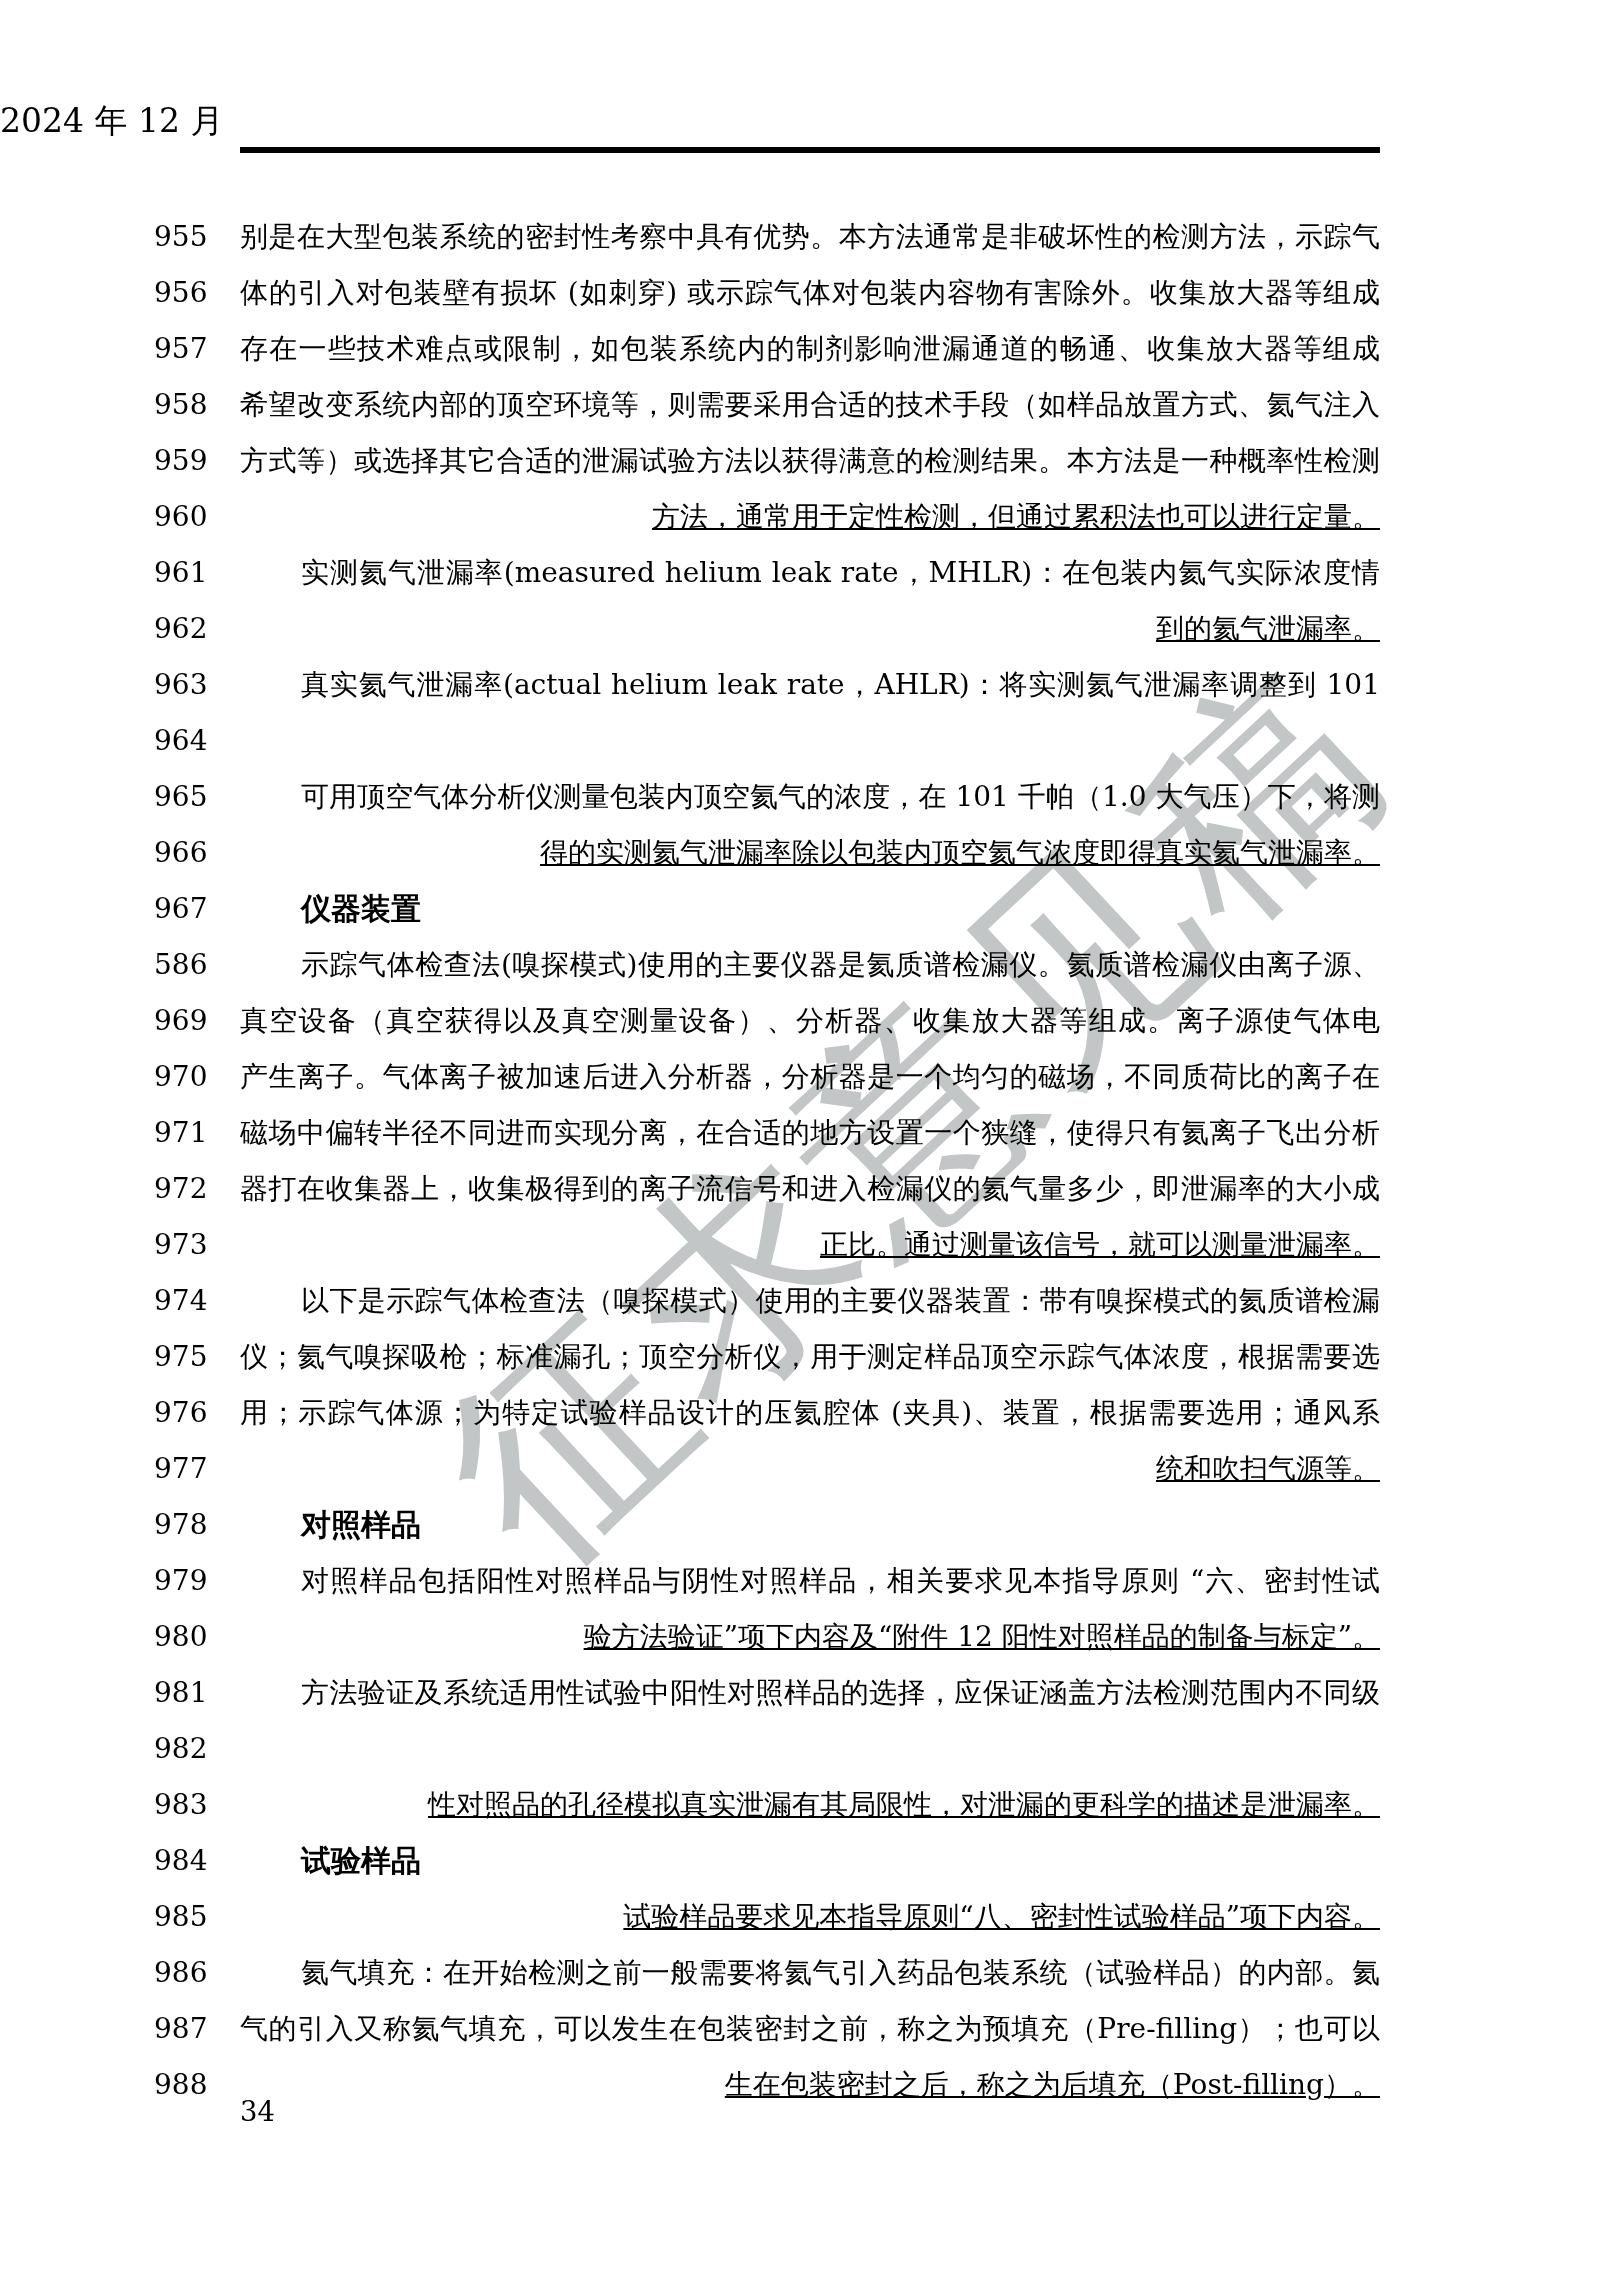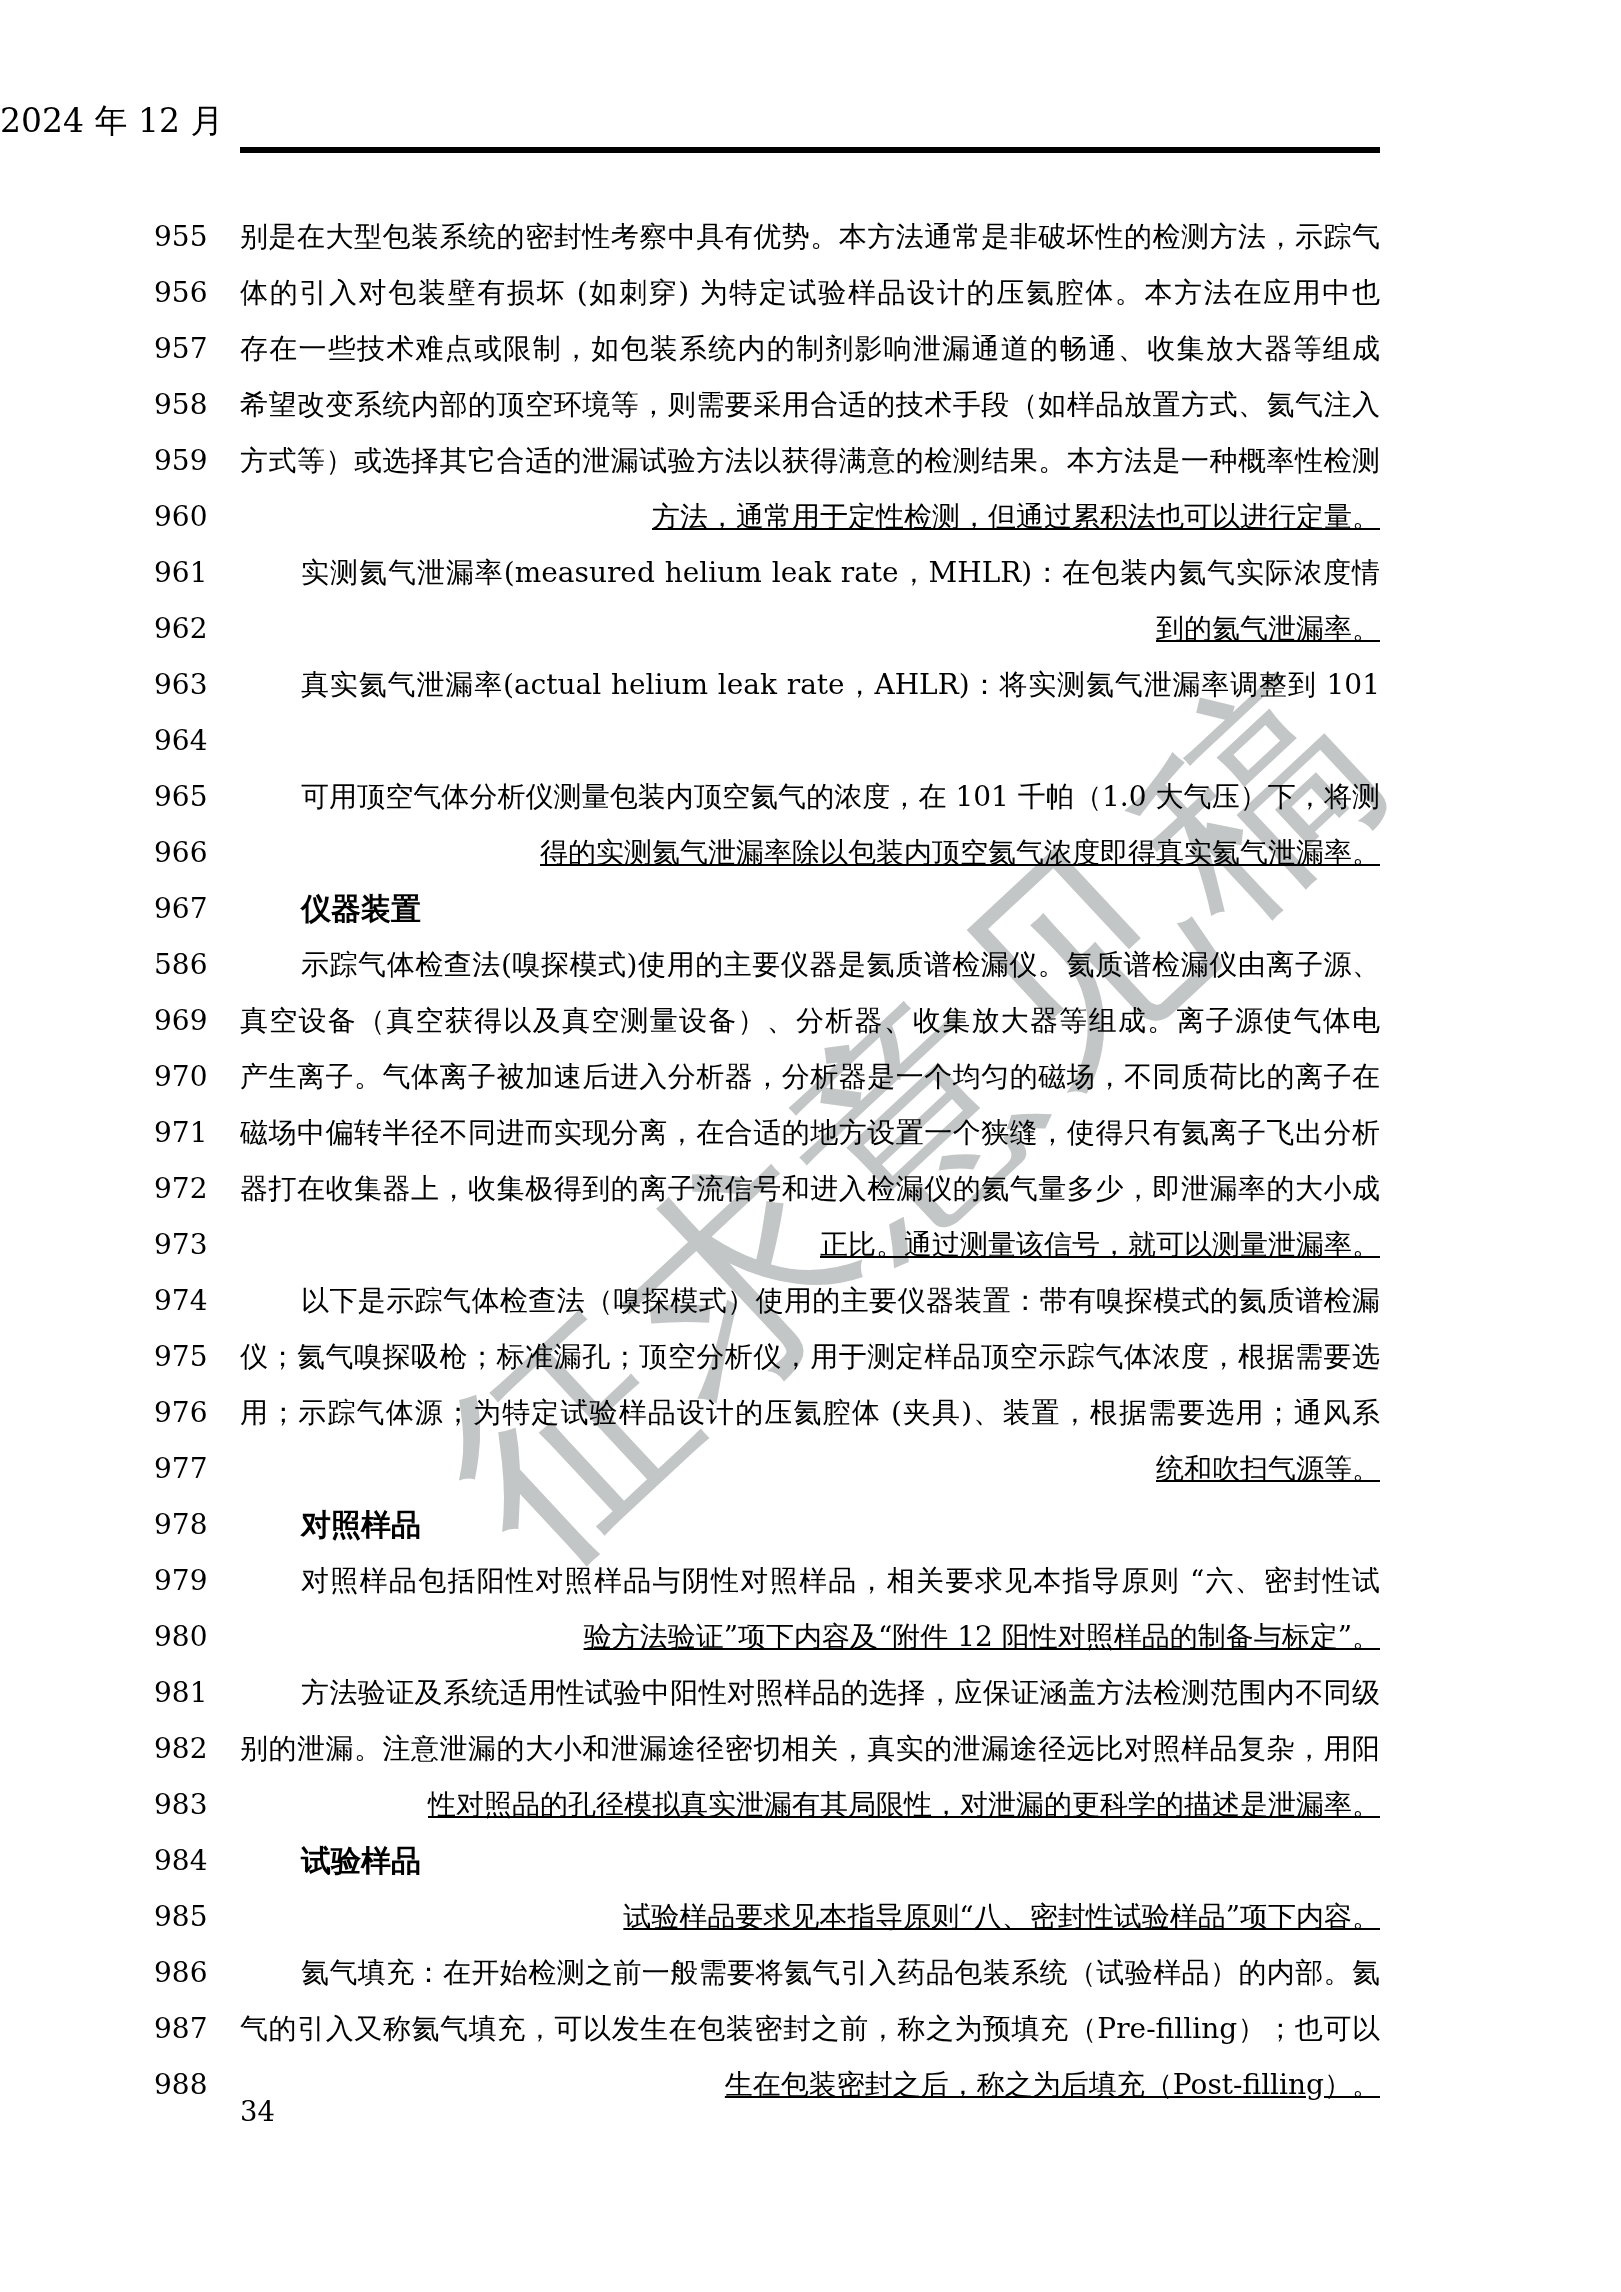--- a/index.html
+++ b/index.html
@@ -115,21 +115,21 @@
 
   <div class="header-rule" style="background: rgb(0, 0, 0);"></div>
 
   <div class="content" id="content">
       <div class="line">
         <span class="lnum">955</span>
         <div class="ltext full">别是在大型包装系统的密封性考察中具有优势。本方法通常是非破坏性的检测方法，示踪气</div>
       </div>
       <div class="line">
         <span class="lnum">956</span>
-        <div class="ltext full">体的引入对包装壁有损坏 (如刺穿) 为特定试验样品设计的压氦腔体。本方法在应用中也</div>
+        <div class="ltext full">体的引入对包装壁有损坏 (如刺穿) 或示踪气体对包装内容物有害除外。收集放大器等组成</div>
       </div>
       <div class="line">
         <span class="lnum">957</span>
         <div class="ltext full">存在一些技术难点或限制，如包装系统内的制剂影响泄漏通道的畅通、收集放大器等组成</div>
       </div>
       <div class="line">
         <span class="lnum">958</span>
         <div class="ltext full">希望改变系统内部的顶空环境等，则需要采用合适的技术手段（如样品放置方式、氦气注入</div>
       </div>
       <div class="line">
@@ -218,21 +218,20 @@
       <div class="line">
         <span class="lnum">980</span>
         <div class="ltext end">验方法验证”项下内容及“附件 12 阳性对照样品的制备与标定”。</div>
       </div>
       <div class="line">
         <span class="lnum">981</span>
         <div class="ltext full indent">方法验证及系统适用性试验中阳性对照样品的选择，应保证涵盖方法检测范围内不同级</div>
       </div>
       <div class="line">
         <span class="lnum">982</span>
-        <div class="ltext full">别的泄漏。注意泄漏的大小和泄漏途径密切相关，真实的泄漏途径远比对照样品复杂，用阳</div>
       </div>
       <div class="line">
         <span class="lnum">983</span>
         <div class="ltext end">性对照品的孔径模拟真实泄漏有其局限性，对泄漏的更科学的描述是泄漏率。</div>
       </div>
       <div class="line">
         <span class="lnum">984</span>
         <div class="ltext heading indent">试验样品</div>
       </div>
       <div class="line">

